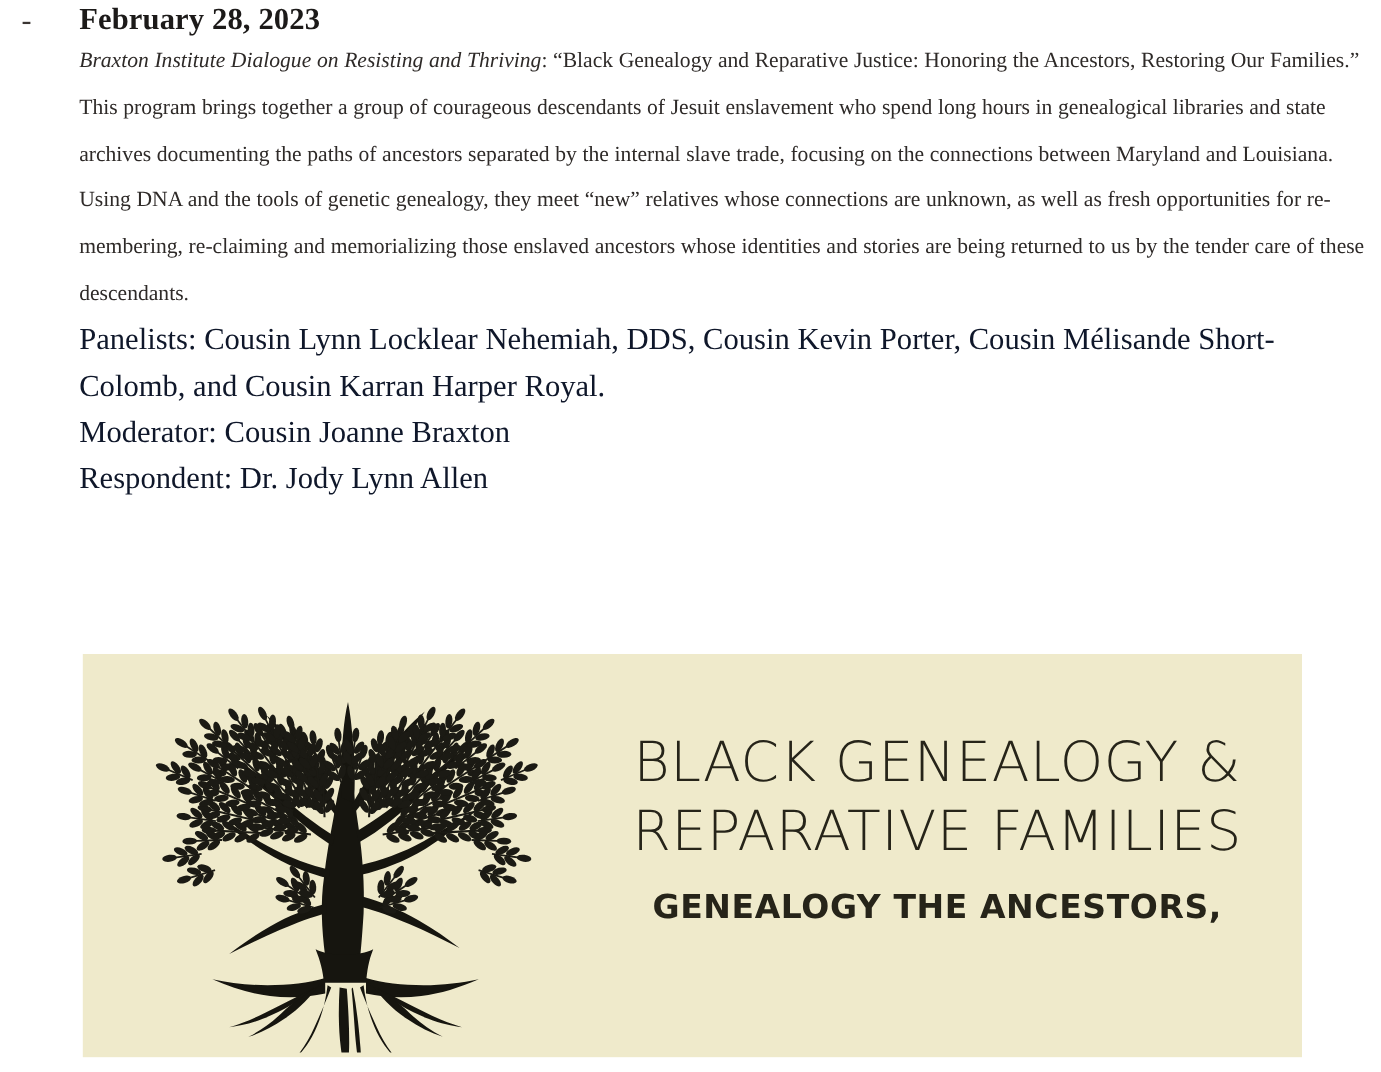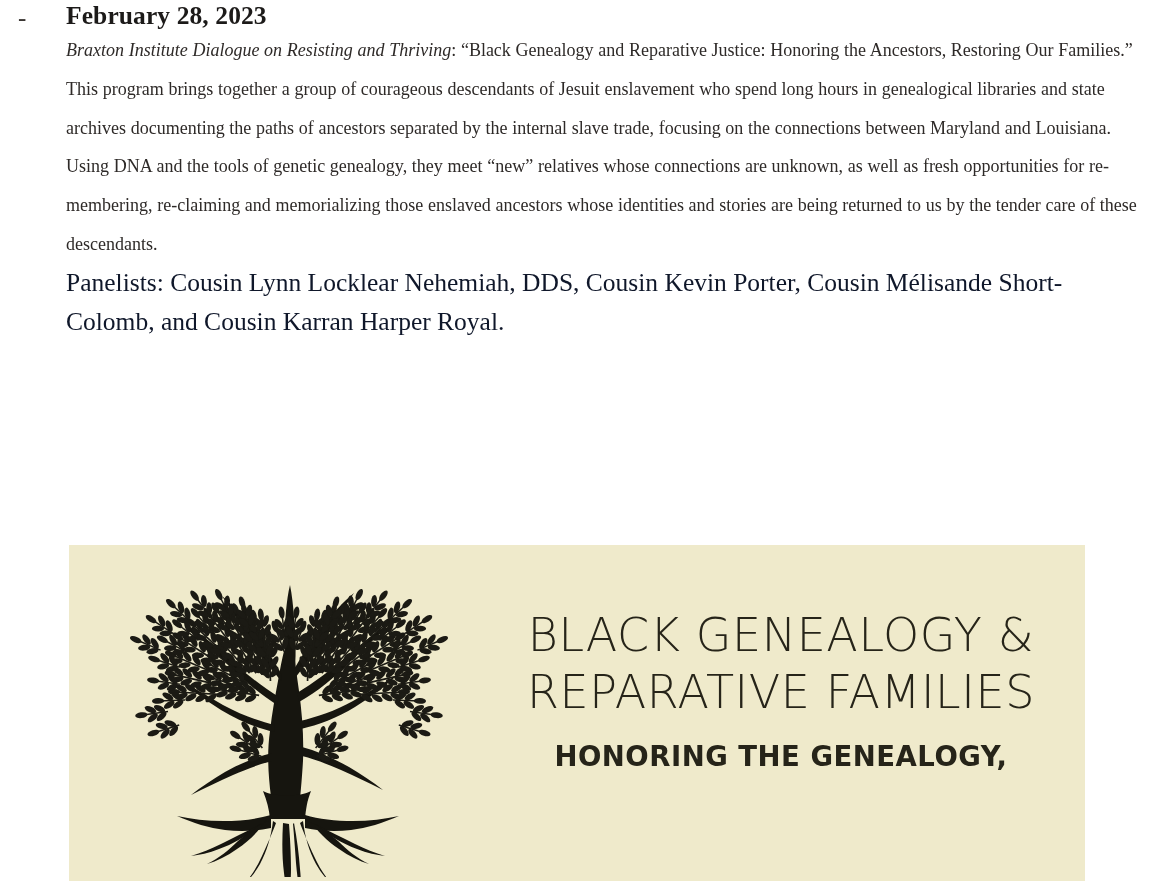--- a/index.html
+++ b/index.html
@@ -155,21 +155,23 @@
     <span class="bullet-dash">-</span>
 
     <div class="entry-body">
 
       <p class="date-heading">February 28, 2023</p>
 
       <p class="para"><em class="lead-italic">Braxton Institute Dialogue on Resisting and Thriving</em><span>: “Black Genealogy and Reparative Justice: Honoring the Ancestors, Restoring Our Families.” This program brings together a group of courageous descendants of Jesuit enslavement who spend long hours in genealogical libraries and state archives documenting the paths of ancestors separated by the internal slave trade, focusing on the connections between Maryland and Louisiana. Using DNA and the tools of genetic genealogy, they meet “new” relatives whose connections are unknown, as well as fresh opportunities for re-membering, re-claiming and memorializing those enslaved ancestors whose identities and stories are being returned to us by the tender care of these descendants.</span></p>
 
       <p class="meta-line">Panelists: Cousin Lynn Locklear Nehemiah, DDS, Cousin Kevin Porter, Cousin Mélisande Short-Colomb, and Cousin Karran Harper Royal.</p>
 
-
+      <p class="meta-line">Moderator: Cousin Joanne Braxton</p>
+
+      <p class="meta-line">Respondent: Dr. Jody Lynn Allen</p>
 
     </div>
   </div>
 
   <div class="banner">
     <div class="banner-inner">
 
       <div class="banner-art">
         <svg viewBox="0 0 340 330" xmlns="http://www.w3.org/2000/svg" aria-hidden="true">
           <defs>
@@ -387,19 +389,19 @@
               <use href="#twig-s" transform="rotate(214) translate(16,0)"></use>
               <use href="#twig-s" transform="rotate(232) translate(14,0)"></use>
             </g>
           </g>
         </svg>
       </div>
 
       <div class="banner-text">
         <p class="banner-headline">BLACK GENEALOGY &amp;</p>
         <p class="banner-headline">REPARATIVE FAMILIES</p>
-        <p class="banner-sub">HONORING THE GENEALOGY,</p>
+        <p class="banner-sub">GENEALOGY THE ANCESTORS,</p>
       </div>
 
     </div>
   </div>
 
 </div>
 
 </body></html>

